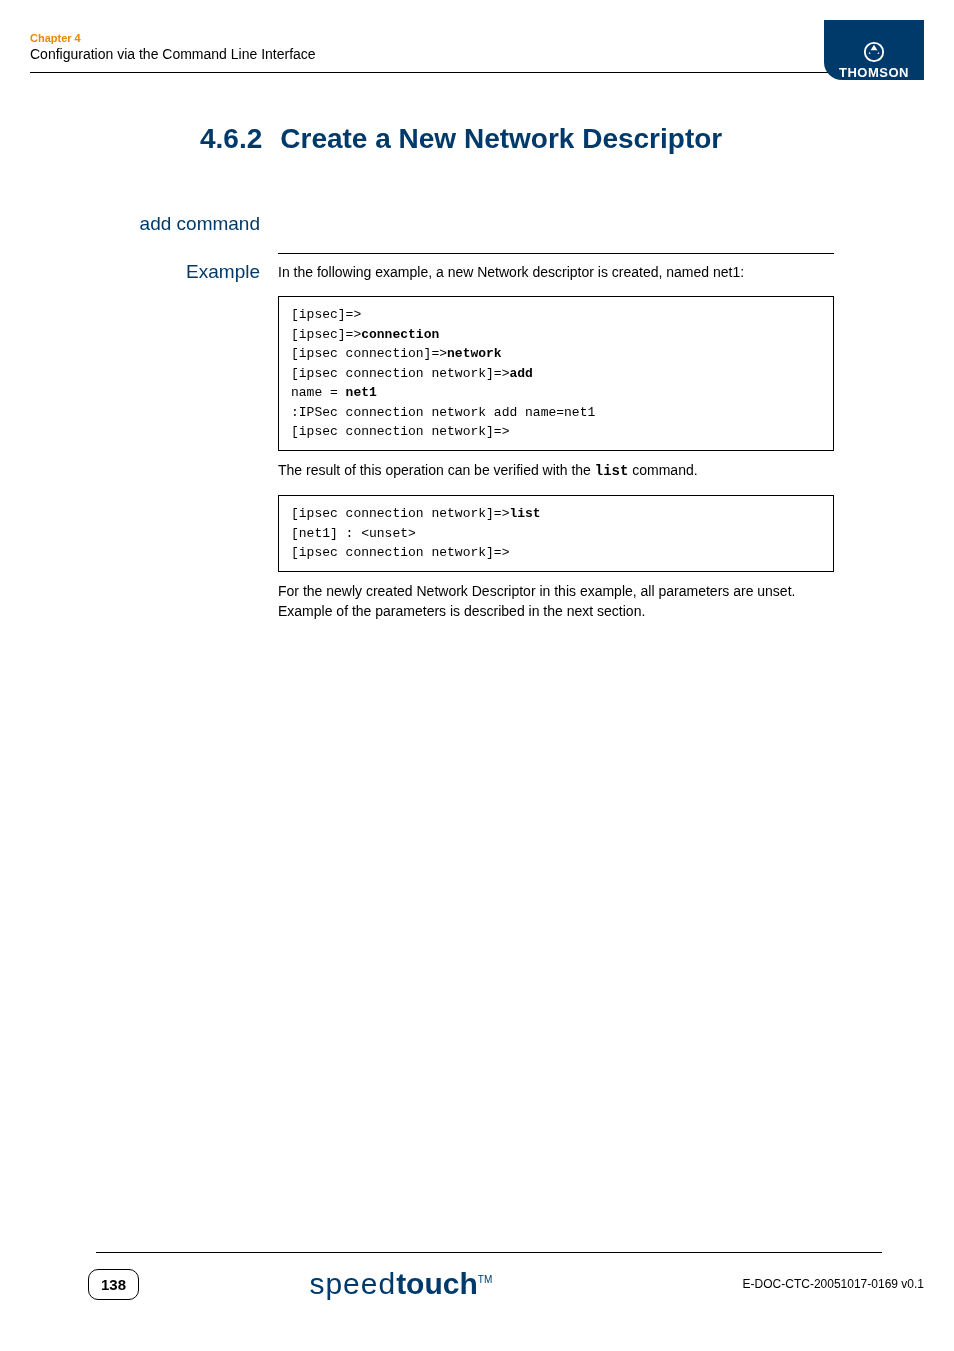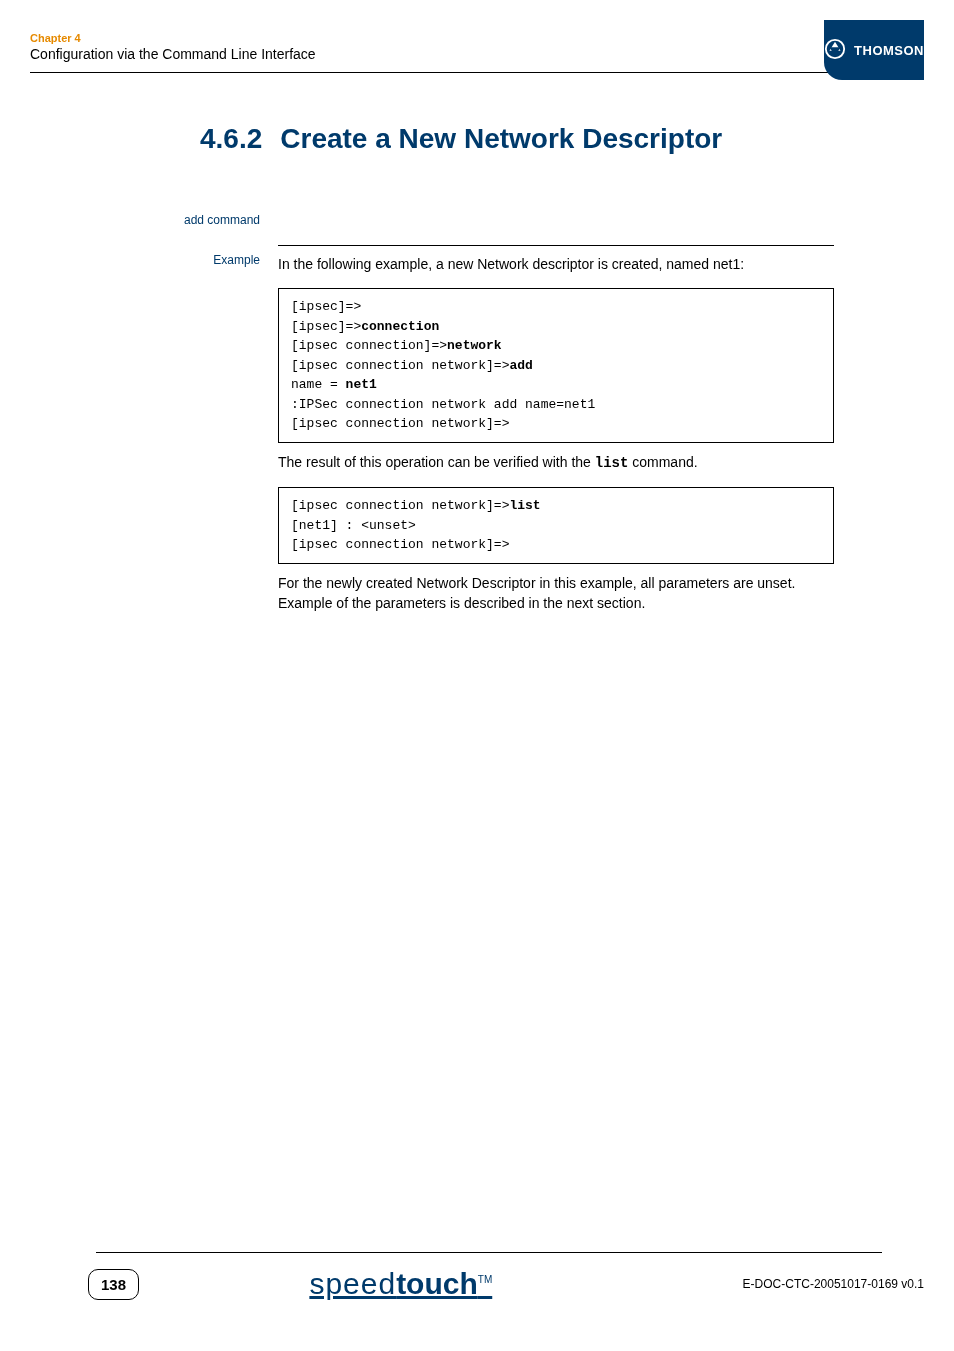--- a/index.html
+++ b/index.html
@@ -36,23 +36,23 @@
     position: absolute;
     top: 20px;
     right: 30px;
     width: 100px;
     height: 60px;
     background: #003a6b;
     border-bottom-left-radius: 18px;
     color: #fff;
     text-align: center;
     display: flex;
-    flex-direction: row;
+    flex-direction: column;
     align-items: center;
-    justify-content: space-between;
+    justify-content: flex-end;
   }
   .thomson-badge svg { margin-bottom: 2px; }
   .thomson-text {
     font-weight: bold;
     font-size: 13px;
     letter-spacing: 0.5px;
   }
   .main {
     padding: 50px 30px 0 30px;
   }
@@ -72,21 +72,21 @@
   .row {
     display: flex;
     align-items: flex-start;
     margin-bottom: 18px;
   }
   .side-label {
     width: 248px;
     min-width: 248px;
     text-align: right;
     color: #003a6b;
-    font-size: 12px;
+    font-size: 19px;
     padding-right: 18px;
     padding-top: 8px;
     box-sizing: border-box;
   }
   .body-col {
     width: 556px;
   }
   .sep {
     border: none;
     border-top: 1px solid #000;
@@ -138,21 +138,20 @@
     font-size: 15px;
     margin-left: 58px;
   }
   .footer-logo {
     font-family: "Trebuchet MS", Arial, sans-serif;
     font-size: 30px;
     color: #003a6b;
     text-align: center;
     flex: 1;
     margin-left: -80px;
-    text-decoration: underline;
   }
   .footer-logo .light { font-weight: 300; letter-spacing: 1px; }
   .footer-logo .bold { font-weight: bold; }
   .footer-logo sup { font-size: 10px; vertical-align: super; }
   .docid {
     font-size: 12px;
     color: #000;
   }
 </style>
 </head>

